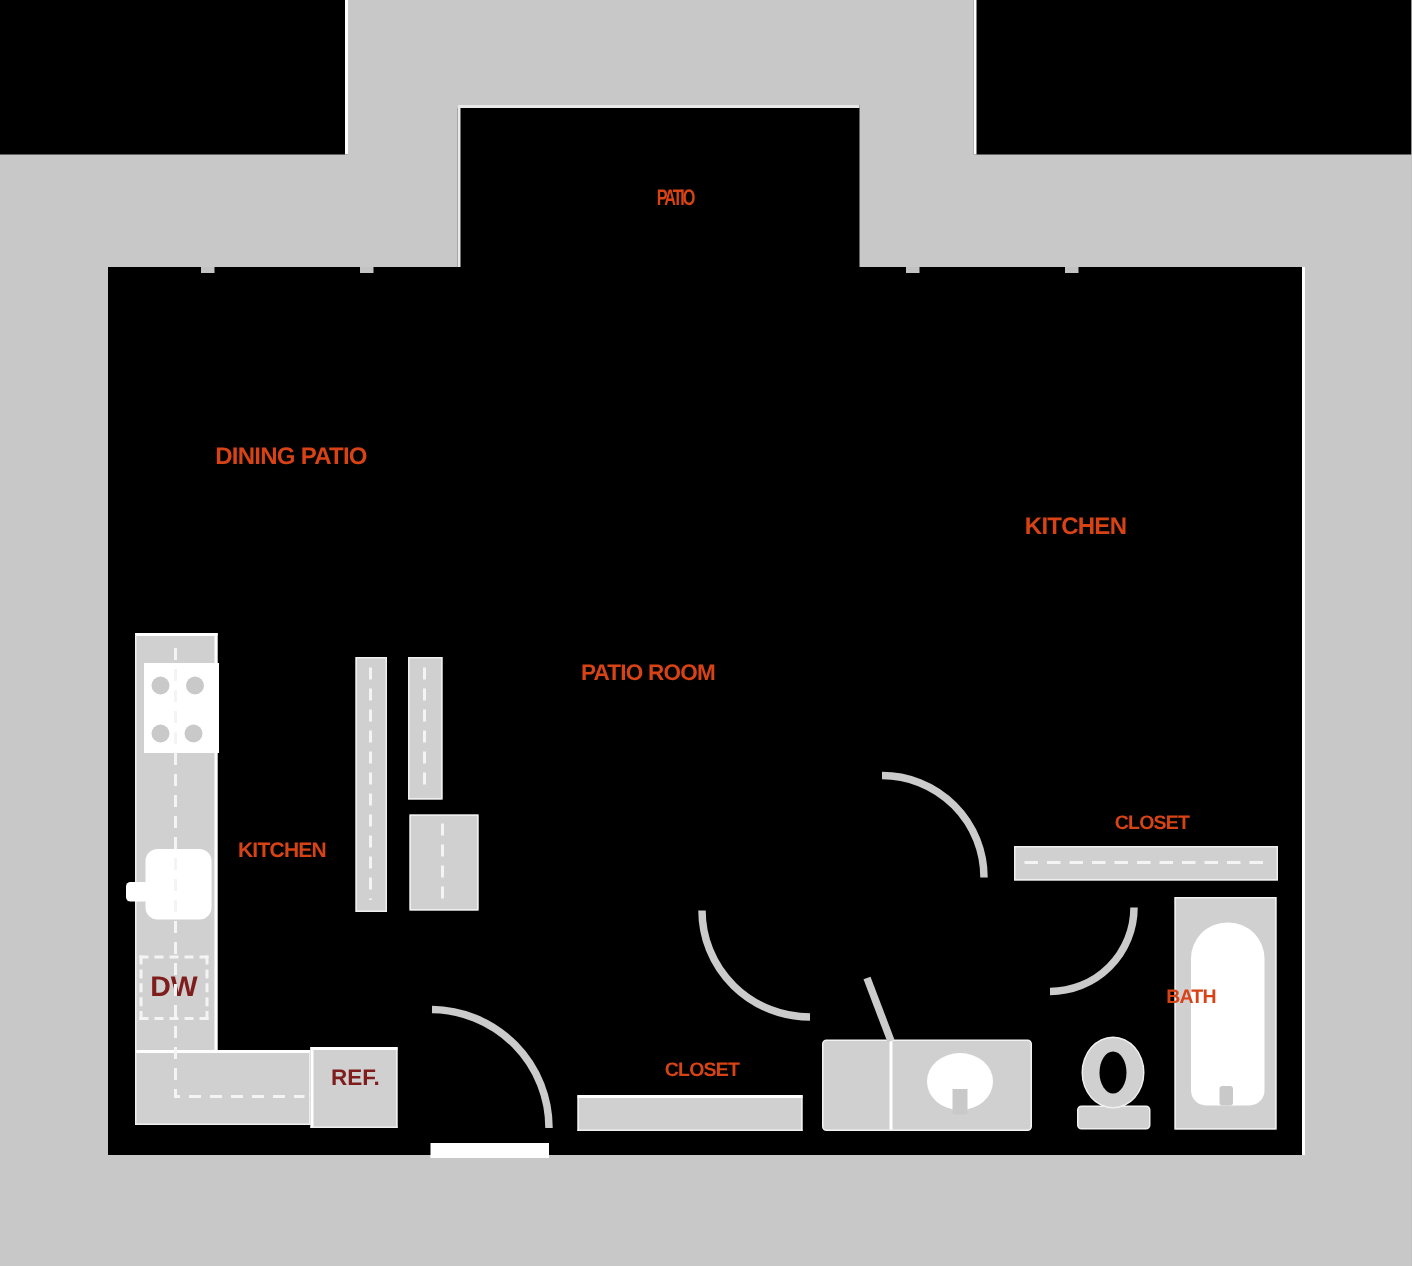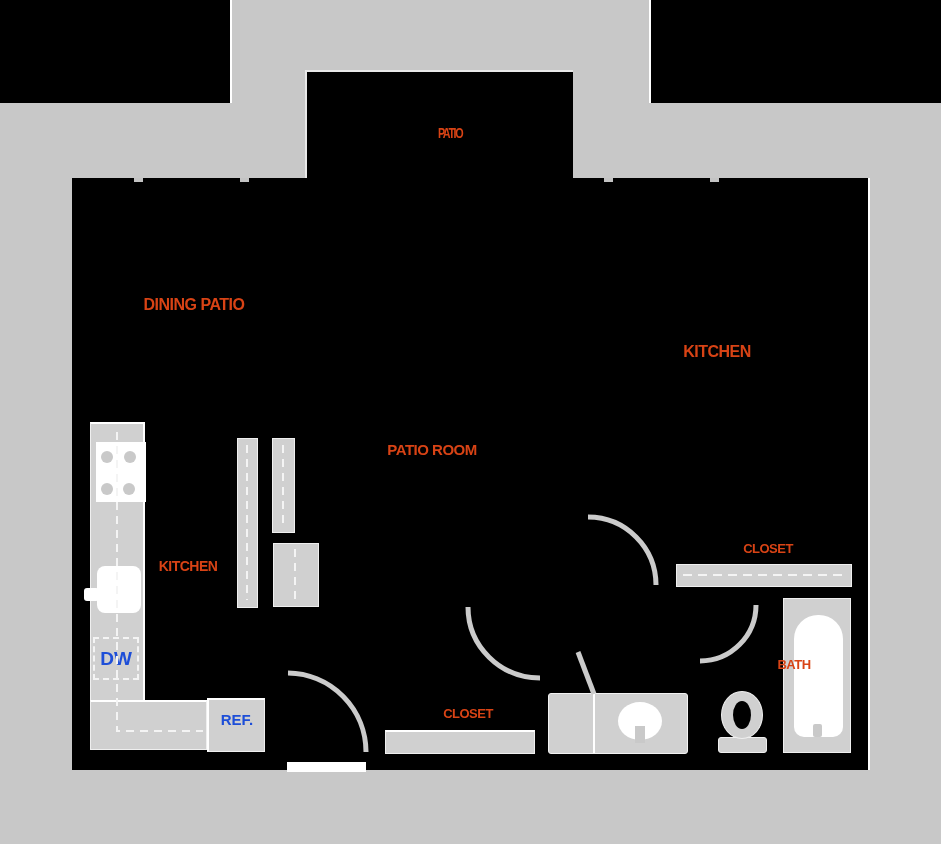--- a/index.html
+++ b/index.html
@@ -11,21 +11,21 @@
   .abs{position:absolute;}
   .black{background:#000000;}
   .fix{background:#d0d0d0;border:1px solid #efefef;box-sizing:border-box;}
   .white{background:#ffffff;}
   .lbl{
     position:absolute;transform:translate(-50%,-50%);
     color:#d84315;font-weight:700;letter-spacing:-0.5px;white-space:nowrap;
   }
   .lbl-dark{
     position:absolute;transform:translate(-50%,-50%);
-    color:#1d4ed8;font-weight:700;white-space:nowrap;
+    color:#7f1d1d;font-weight:700;white-space:nowrap;
   }
   .burner{position:absolute;width:12px;height:12px;border-radius:50%;background:#c9c9c9;}
   svg.overlay{position:absolute;left:0;top:0;pointer-events:none;}
   .notch{position:absolute;width:9px;height:4px;background:#c3c3c3;}
 </style>
 </head>
 <body>
 
 <div class="plan">
 

